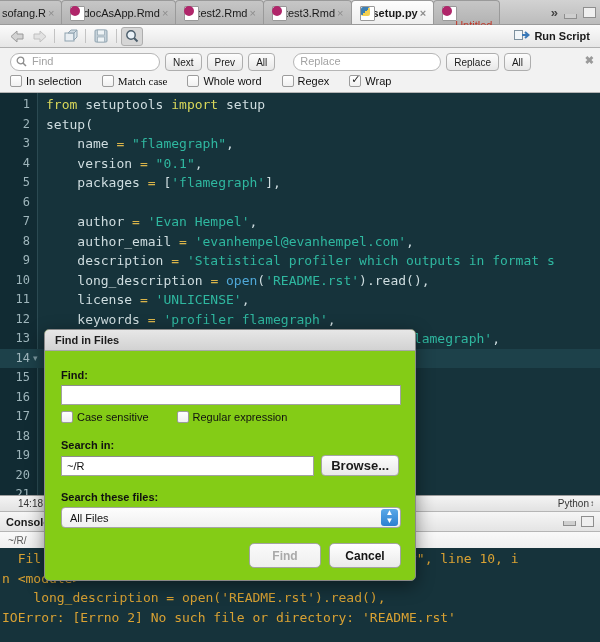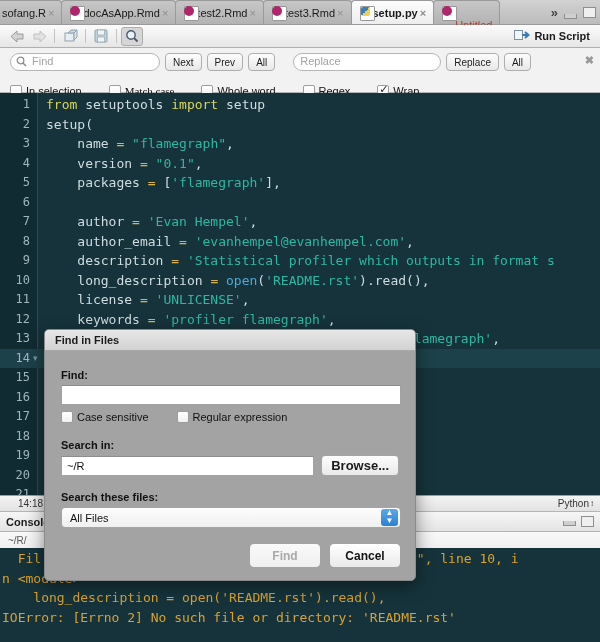--- a/index.html
+++ b/index.html
@@ -97,21 +97,21 @@
   .replinput {
     width: 148px; height: 18px; border: 1px solid #b6b6b6; border-radius: 9px;
     background: #fff; font-size: 11px; color: #999; padding: 0 6px; line-height: 17px;
   }
   .sbtn {
     height: 18px; min-width: 20px; padding: 0 7px; line-height: 17px;
     background: linear-gradient(to bottom,#fdfdfd,#e8e8e8);
     border: 1px solid #aeaeae; border-radius: 4px;
     font-size: 10px; color: #1c1c1c; text-align: center;
   }
-  .findrow2 { position: absolute; top: 37px; left: 10px; display: flex; align-items: center; gap: 17px; }
+  .findrow2 { position: absolute; top: 27px; left: 10px; display: flex; align-items: center; gap: 10px; }
   .cbx {
     width: 12px; height: 12px; border: 1px solid #9c9c9c; border-radius: 2px;
     background: linear-gradient(to bottom,#ffffff,#f0f0f0);
     display: inline-block; position: relative; vertical-align: -2px;
   }
   .cbx.checked::after {
     content: "✓"; position: absolute; left: 1px; top: -3px;
     font-size: 11px; color: #222;
   }
   .cklabel { font-size: 11px; color: #111; margin: 0 10px 0 4px; }
@@ -178,21 +178,21 @@
   .conline {
     font-family: "DejaVu Sans Mono", monospace; font-size: 13px;
     color: #d9a233; height: 19.5px; line-height: 19.5px; white-space: pre;
     padding-left: 2px;
   }
   .console-hdr-right { margin-left: auto; display: flex; align-items: center; gap: 5px; }
 
   
   .dlg {
     position: absolute; left: 44px; top: 329px; width: 372px; height: 252px;
-    background: #a3a3a3; border: 1px solid #8a8a8a; border-radius: 5px;
+    background: #84cc16; border: 1px solid #8a8a8a; border-radius: 5px;
     box-shadow: 0 5px 18px rgba(0,0,0,0.45);
     z-index: 50; overflow: hidden;
   }
   .dlg-title {
     height: 21px; background: linear-gradient(to bottom,#e7e7e7,#d2d2d2);
     border-bottom: 1px solid #a8a8a8;
     display: flex; align-items: center; padding-left: 10px;
     font-size: 11px; font-weight: bold; color: #1c1c1c;
   }
   .dlg-body { padding: 18px 16px 0 16px; position: relative; }

